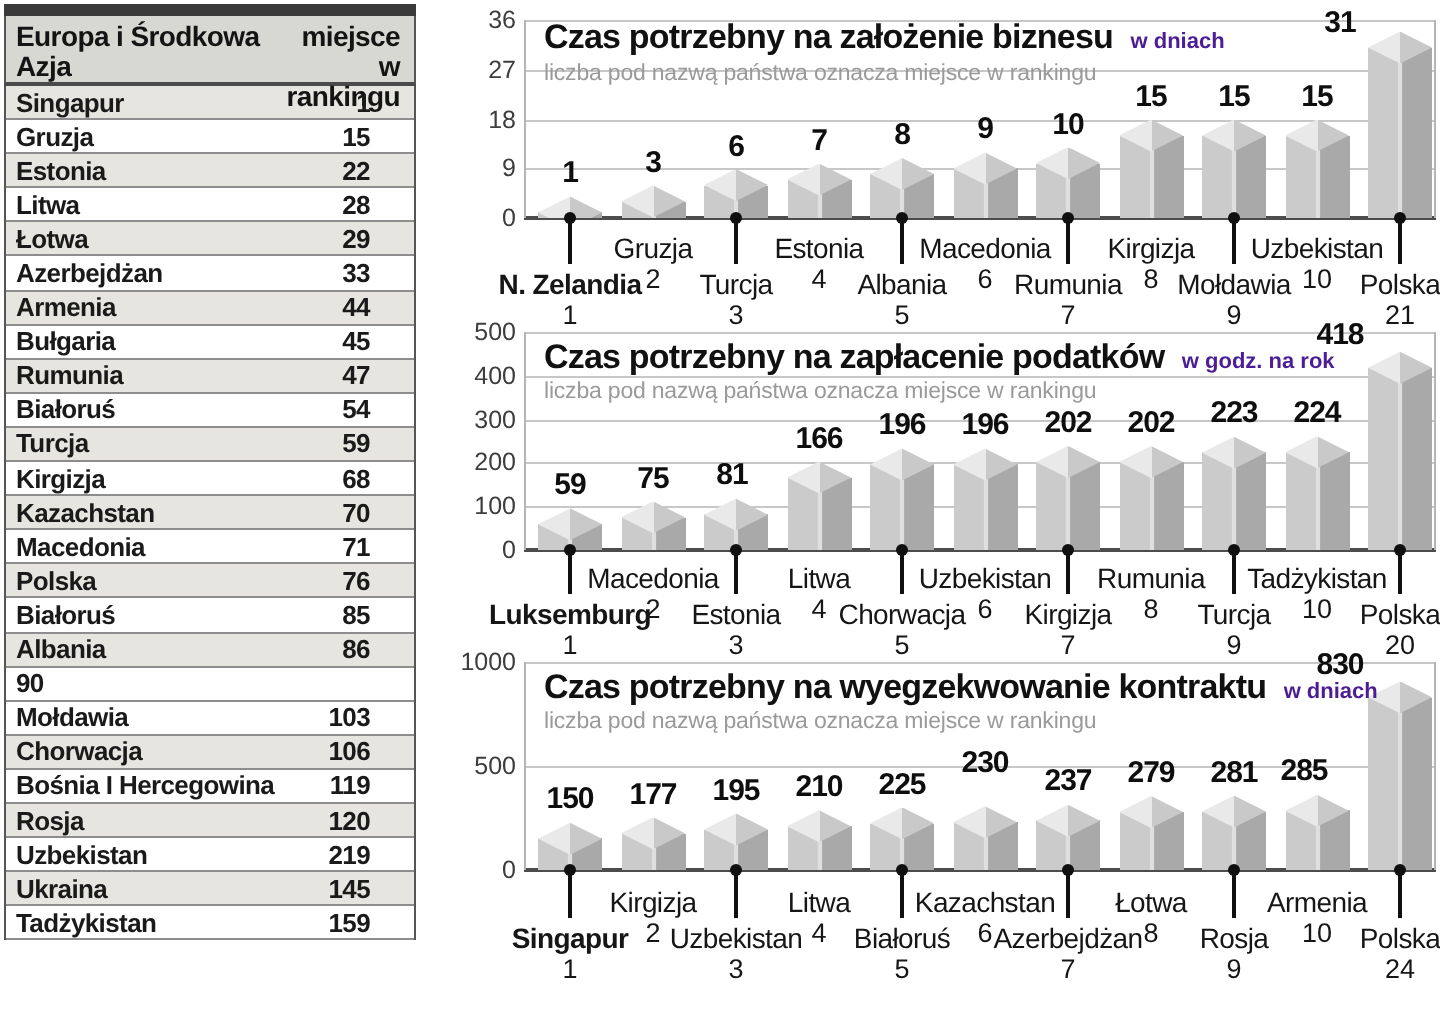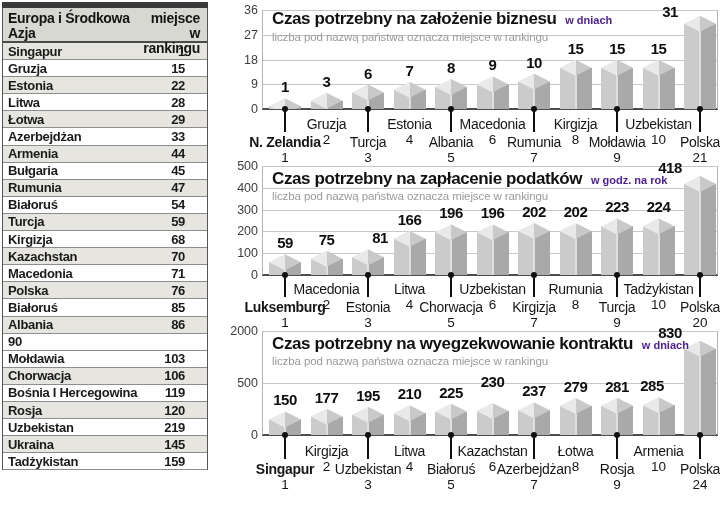--- a/index.html
+++ b/index.html
@@ -288,21 +288,21 @@
         <div class="bbody"></div>
         <div class="cap"></div>
       </div>
       <div class="bval" style="left: 294.5px; top: 229.65px;">75</div>
       <div class="bname" style="left: 273.5px; top: 281px;">Macedonia</div>
       <div class="brank" style="left: 273.5px; top: 297px;">2</div>
       <div class="bar" style="left: 352px; top: 249.342px; height: 25.658px;">
         <div class="bbody"></div>
         <div class="cap"></div>
       </div>
-      <div class="bval" style="left: 348px; top: 228.342px;">81</div>
+      <div class="bval" style="left: 334px; top: 228.342px;">81</div>
       <div class="dot" style="left: 365px; top: 272px;"></div>
       <div class="cline" style="left: 367px; top: 275px; height: 22px;"></div>
       <div class="bname" style="left: 315px; top: 299px;">Estonia</div>
       <div class="brank" style="left: 315px; top: 315px;">3</div>
       <div class="bar" style="left: 393.5px; top: 230.812px; height: 44.188px;">
         <div class="bbody"></div>
         <div class="cap"></div>
       </div>
       <div class="bval" style="left: 377.5px; top: 209.812px;">166</div>
       <div class="bname" style="left: 356.5px; top: 281px;">Litwa</div>
@@ -362,21 +362,21 @@
       <div class="bval" style="left: 638px; top: 158px;">418</div>
       <div class="dot" style="left: 697px; top: 272px;"></div>
       <div class="cline" style="left: 699px; top: 275px; height: 22px;"></div>
       <div class="bname" style="left: 647px; top: 299px;">Polska</div>
       <div class="brank" style="left: 647px; top: 315px;">20</div>
       <div class="gbase" style="top: 434px;"></div>
       <div class="ytick" style="top: 428px;">0</div>
       <div class="grid" style="top: 383px;"></div>
       <div class="ytick" style="top: 376px;">500</div>
       <div class="grid" style="top: 331px;"></div>
-      <div class="ytick" style="top: 324px;">2000</div>
+      <div class="ytick" style="top: 324px;">1000</div>
       <div class="vline" style="left: 262px; top: 331px; height: 104px;"></div>
       <div class="vline" style="left: 717px; top: 331px; height: 104px;"></div>
       <div class="bar" style="left: 269px; top: 411.4px; height: 23.6px;">
         <div class="bbody"></div>
         <div class="cap"></div>
       </div>
       <div class="bval" style="left: 253px; top: 390.4px;">150</div>
       <div class="dot" style="left: 282px; top: 432px;"></div>
       <div class="cline" style="left: 284px; top: 435px; height: 24px;"></div>
       <div class="bname bold" style="left: 232px; top: 461px;">Singapur</div>

